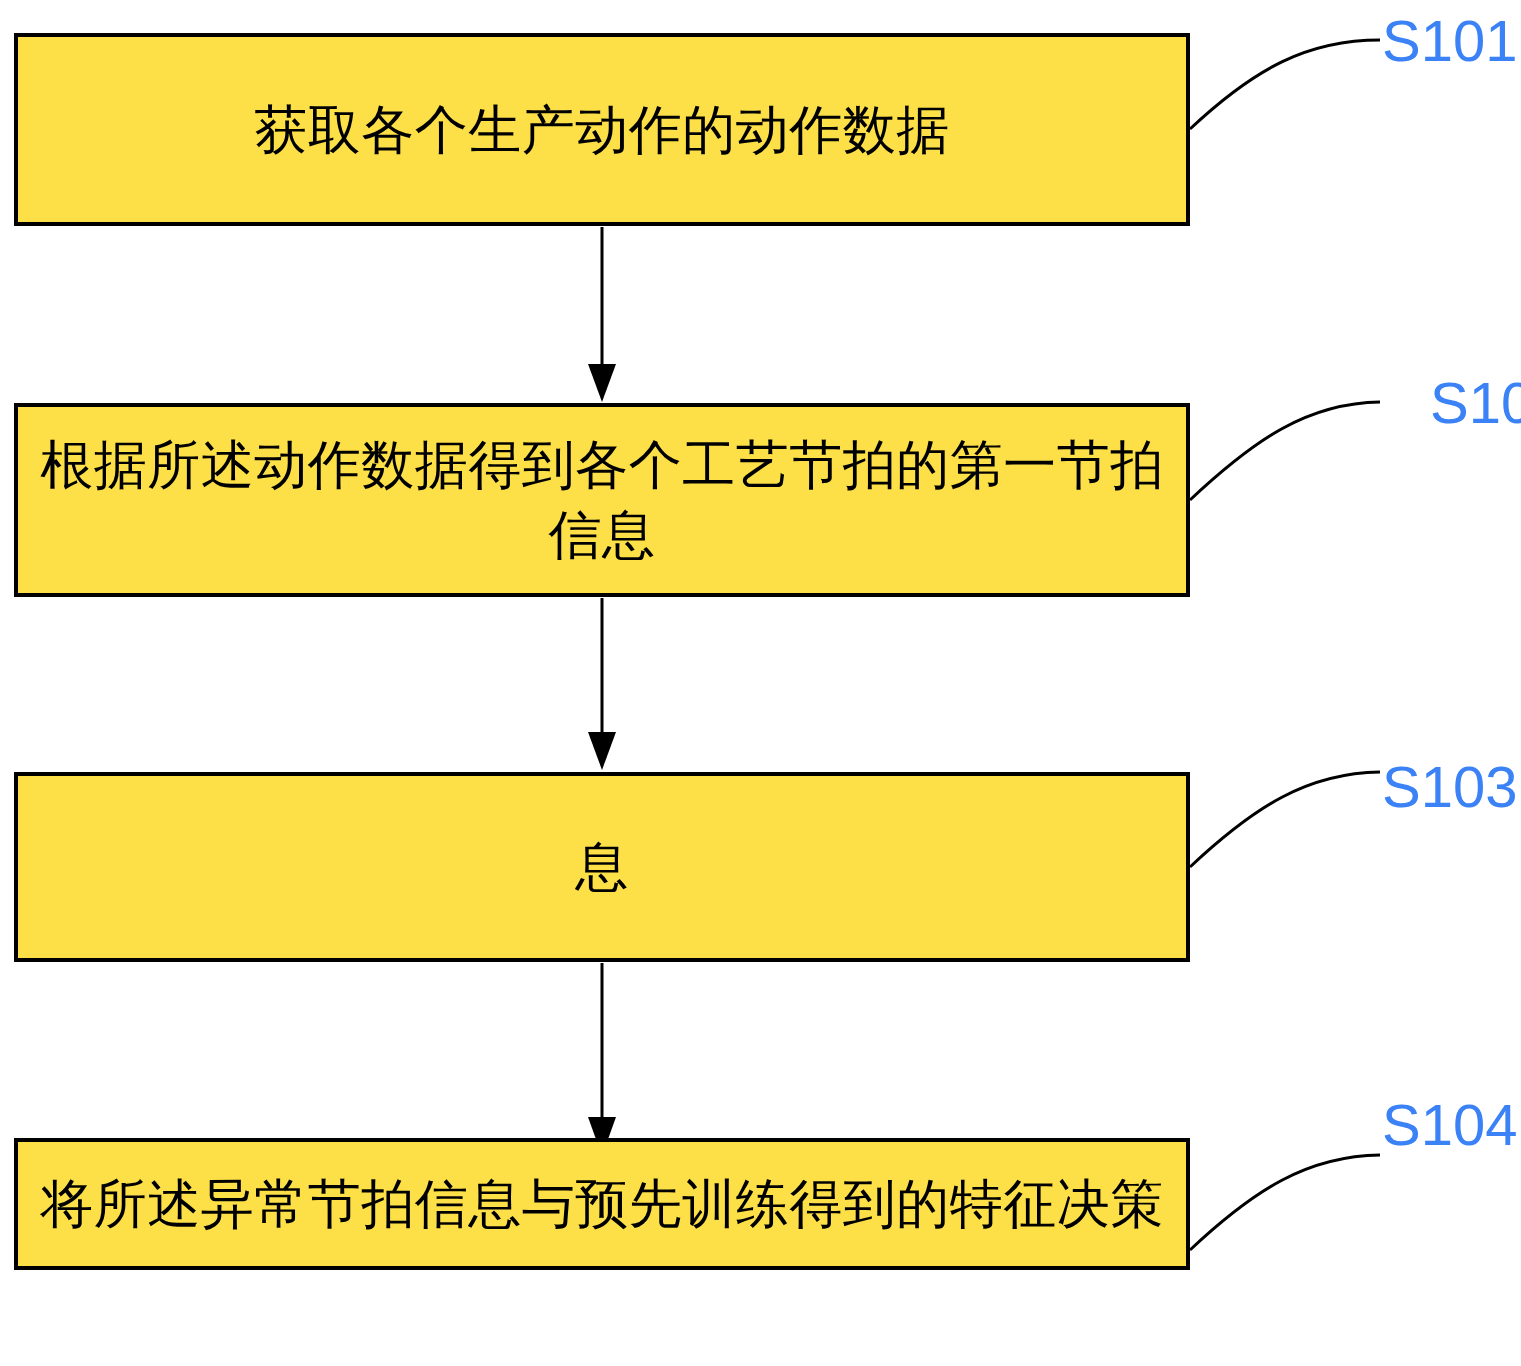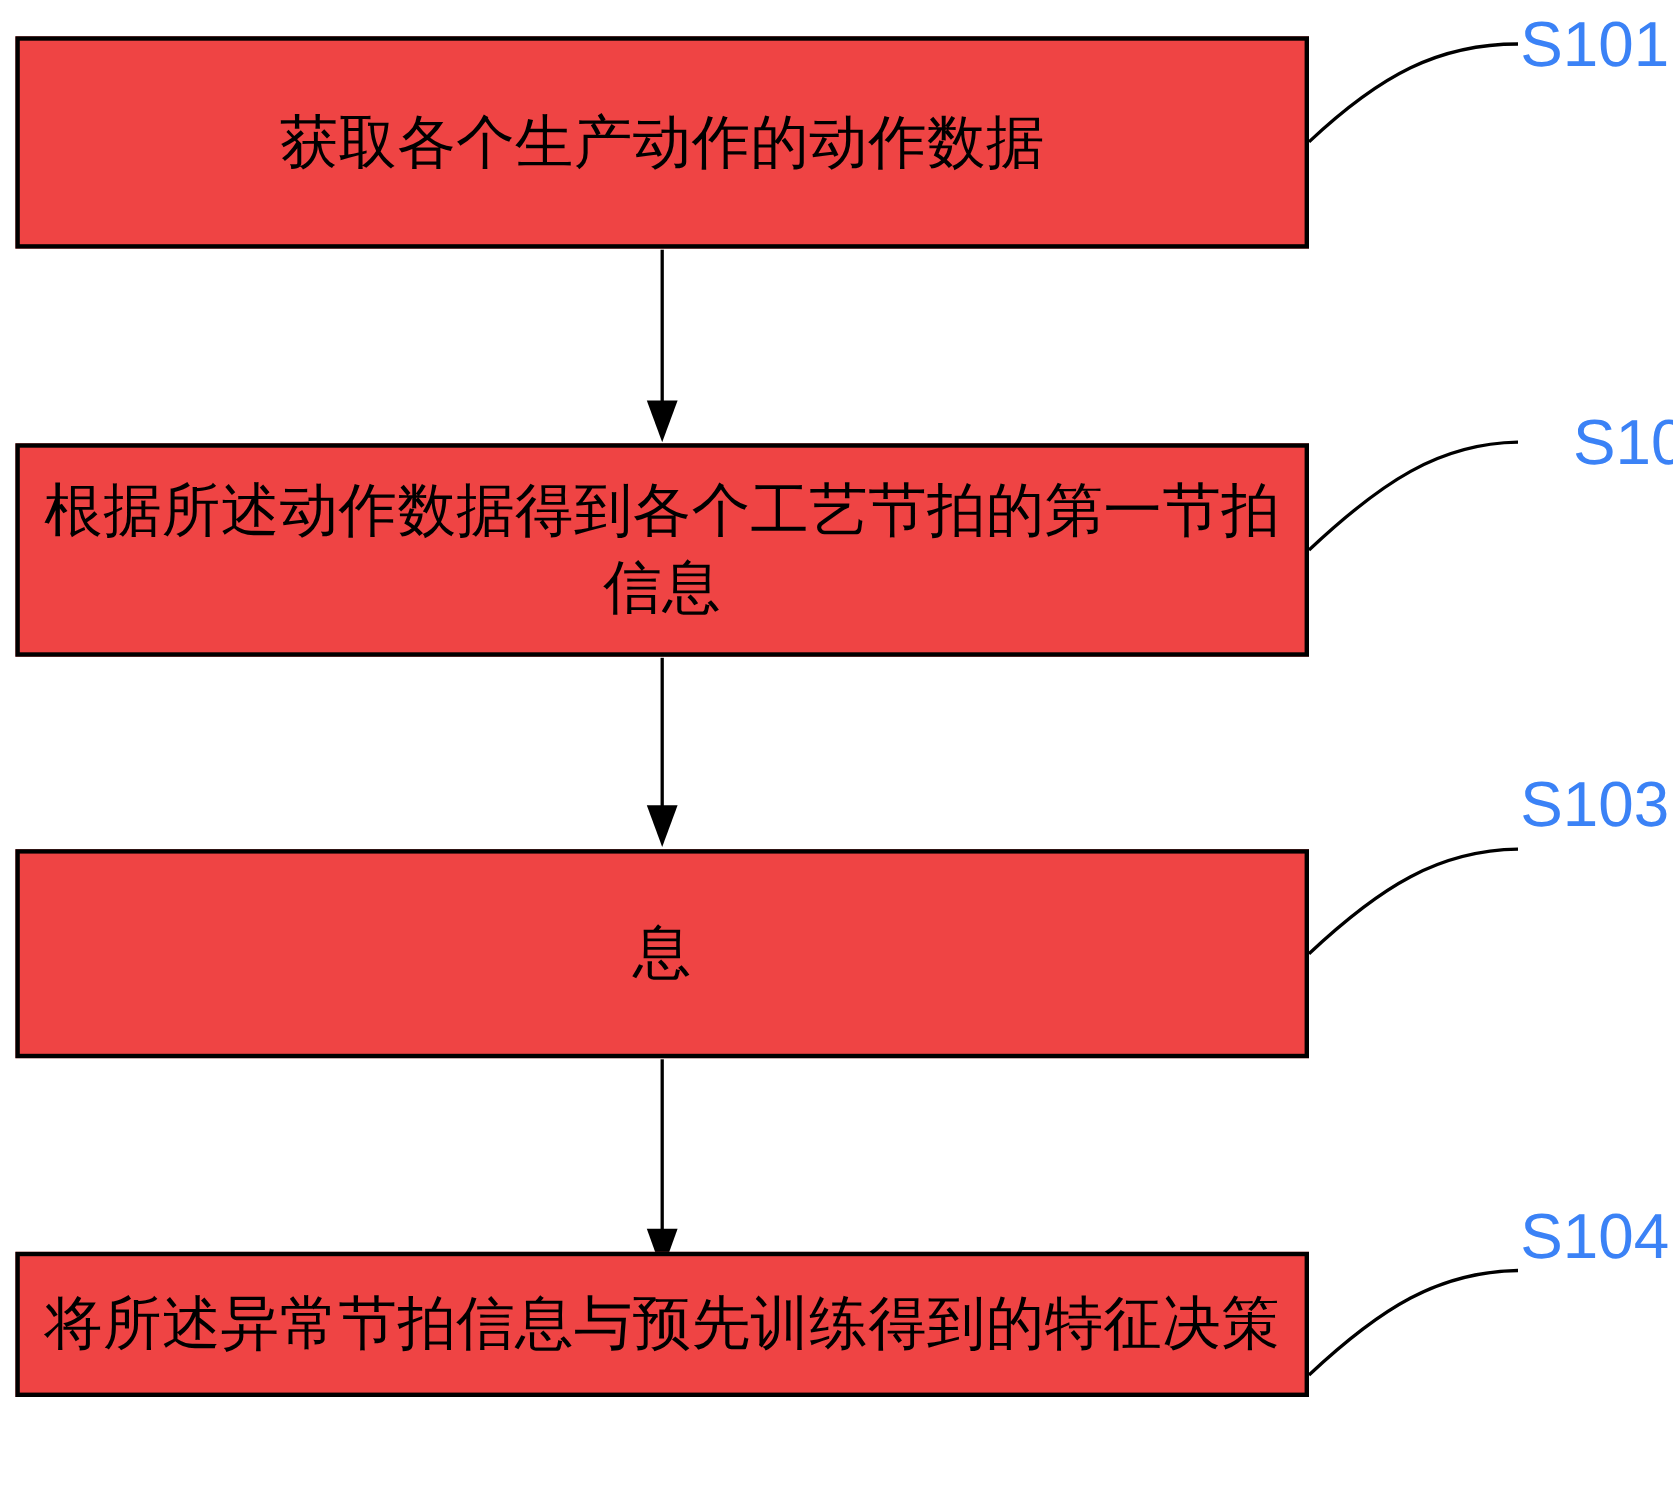--- a/index.html
+++ b/index.html
@@ -15,21 +15,21 @@
     overflow: hidden;
     font-family: "Liberation Sans", sans-serif;
     color: #000000;
   }
   .step-box {
     position: absolute;
     left: 14px;
     width: 1176px;
     box-sizing: border-box;
     border: 4px solid #000000;
-    background: #ef4444;
+    background: #fde047;
     display: flex;
     flex-direction: column;
     justify-content: center;
     align-items: center;
     text-align: center;
     font-size: 53px;
     line-height: 70px;
     letter-spacing: 0.5px;
   }
   .box-1 { top: 33px;   height: 193px; }
@@ -42,21 +42,21 @@
   .step-label {
     position: absolute;
     left: 1382px;
     font-size: 58px;
     line-height: 54px;
     color: #3b82f6;
     white-space: nowrap;
   }
   .label-1 { top: 14px; }
   .label-2 { top: 376px; margin-left: 48px; }
-  .label-3 { top: 705px; }
+  .label-3 { top: 760px; }
   .label-4 { top: 1098px; }
   .connector-layer {
     position: absolute;
     left: 0;
     top: 0;
     width: 1521px;
     height: 1366px;
     pointer-events: none;
   }
 </style>

